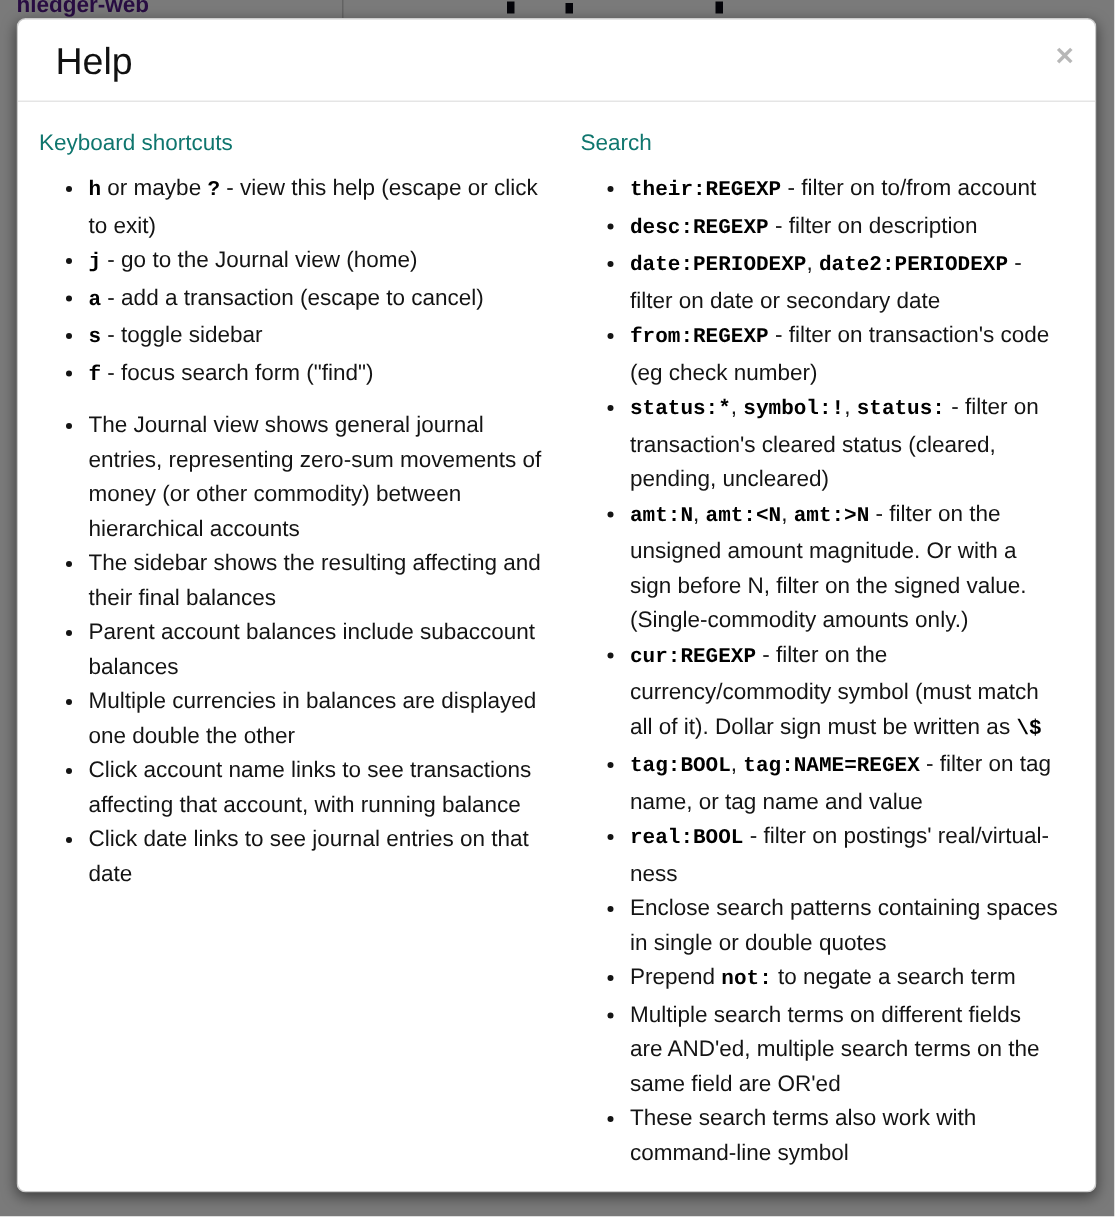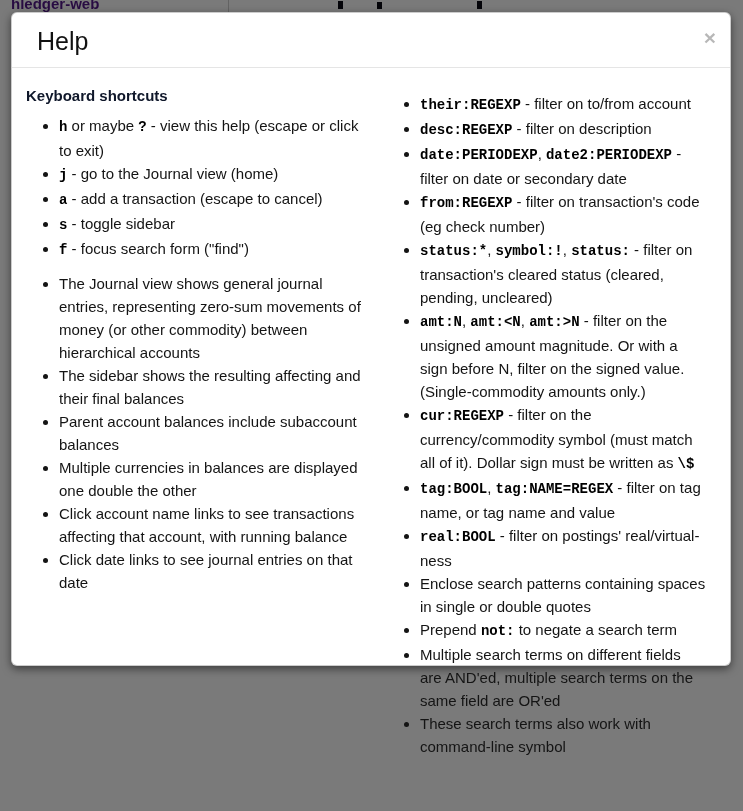--- a/index.html
+++ b/index.html
@@ -30,21 +30,21 @@
   }
   .frag{ position:absolute; top:1px; width:5px; height:8px; background:#0a0a14; }
   .frag.f1{ left:338px; }
   .frag.f2{ left:377px; height:7px; top:2px; }
   .frag.f3{ left:477px; }
 
   .backdrop{ position:absolute; inset:0; background:var(--backdrop); }
 
   
   .modal{
-    position:absolute; left:11px; top:12px; width:720px; height:654px;
+    position:absolute; left:11px; top:12px; width:720px; height:783px;
     background:#fff; border:1px solid rgba(0,0,0,.2); border-radius:6px;
     box-shadow:0 3px 9px rgba(0,0,0,.5);
     outline:0;
   }
   .modal-header{
     position:relative; padding:13px 15px 11px 15px;
     border-bottom:1px solid var(--divider);
   }
   .modal-title{
     margin:0 0 0 10px; font-size:25px; line-height:1.2;
@@ -55,21 +55,21 @@
     background:none; border:0; padding:0; cursor:pointer;
     font-size:21px; font-weight:bold; line-height:1;
     color:#000; opacity:.28; font-family:"Liberation Sans", sans-serif;
   }
   .modal-body{ display:flex; padding:14px 14px 20px 14px; }
   .help-col{ flex:1 1 auto; min-width:0; }
   .help-col.left{ flex:0 0 345px; }
   .help-col.right{ padding-left:16px; }
 
   .help-col h4{
-    font-size:15px; line-height:17px; font-weight:bold; color:#0f172a;
+    font-size:15px; line-height:17px; font-weight:normal; color:#0f766e;
     margin:27px 0 9px 0;
   }
   .help-col h4:first-child{ margin-top:5px; }
   .help-col ul{ margin:10px 0; padding-left:33px; padding-right:10px; }
   .help-col li{ font-size:15px; line-height:23px; color:var(--text); }
   .help-col code{
     font-family:"Liberation Mono","DejaVu Sans Mono",monospace;
     font-weight:bold; font-size:14px; color:#000;
     white-space:nowrap;
   }
@@ -105,20 +105,21 @@
         <ul>
           <li>The Journal view shows general journal entries, representing zero-sum movements of money (or other commodity) between hierarchical accounts</li>
           <li>The sidebar shows the resulting affecting and their final balances</li>
           <li>Parent account balances include subaccount balances</li>
           <li>Multiple currencies in balances are displayed one double the other</li>
           <li>Click account name links to see transactions affecting that account, with running balance</li>
           <li>Click date links to see journal entries on that date</li>
         </ul>
       </div>
     <div class="help-col right">
+        <h4>Search</h4>
         <ul>
           <li><code>their:REGEXP</code> - filter on to/from account</li>
           <li><code>desc:REGEXP</code> - filter on description</li>
           <li><code>date:PERIODEXP</code>, <code>date2:PERIODEXP</code> - filter on date or secondary date</li>
           <li><code>from:REGEXP</code> - filter on transaction's code (eg check number)</li>
           <li><code>status:*</code>, <code>symbol:!</code>, <code>status:</code> - filter on transaction's cleared status (cleared, pending, uncleared)</li>
           <li><code>amt:N</code>, <code>amt:&lt;N</code>, <code>amt:&gt;N</code> - filter on the unsigned amount magnitude. Or with a sign before N, filter on the signed value. (Single-commodity amounts only.)</li>
           <li><code>cur:REGEXP</code> - filter on the currency/commodity symbol (must match all of it). Dollar sign must be written as <code>\$</code></li>
           <li><code>tag:BOOL</code>, <code>tag:NAME=REGEX</code> - filter on tag name, or tag name and value</li>
           <li><code>real:BOOL</code> - filter on postings' real/virtual-ness</li>

